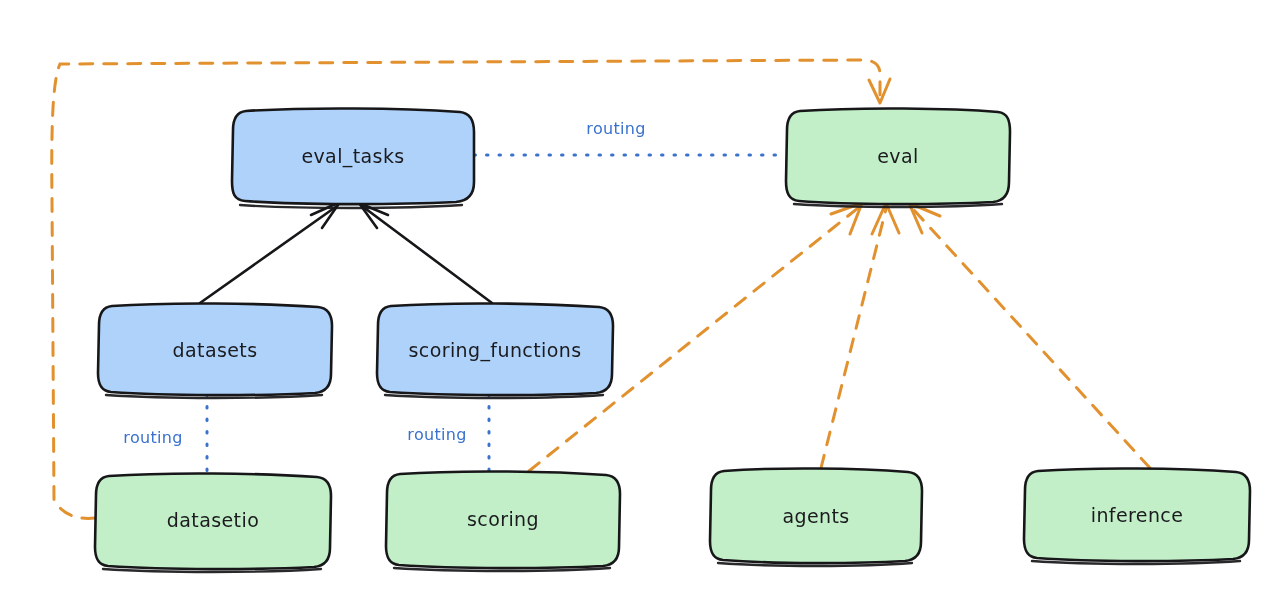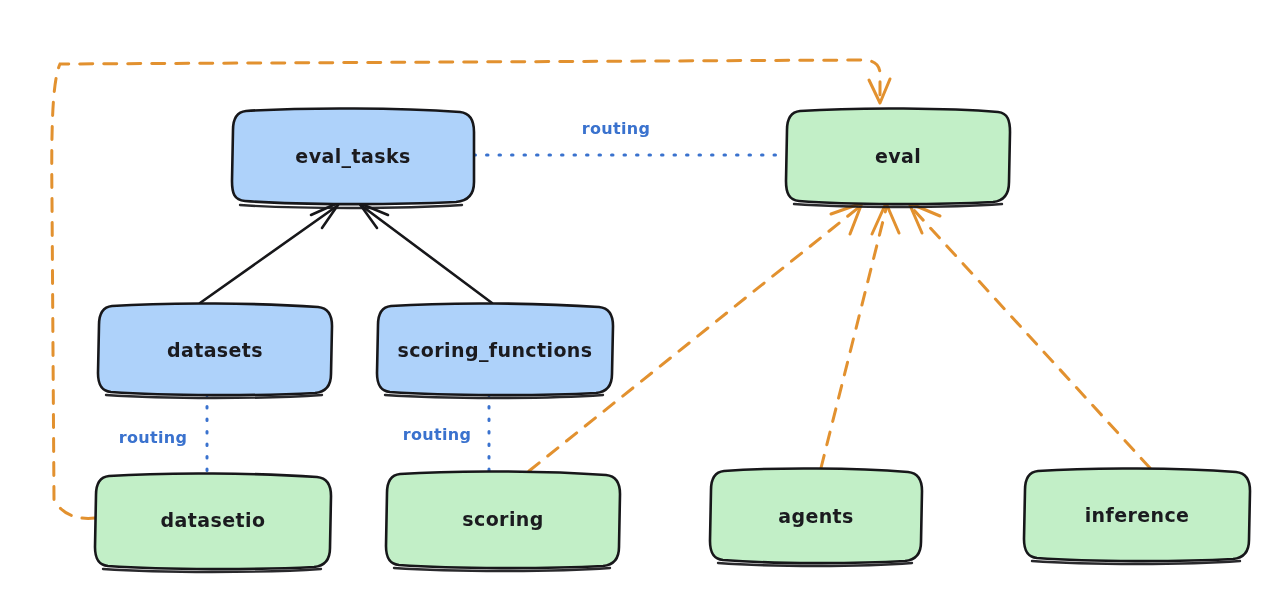--- a/index.html
+++ b/index.html
@@ -10,21 +10,20 @@
   }
   body {
     font-family: "DejaVu Sans", sans-serif;
   }
   #canvas {
     position: relative;
     width: 1280px;
     height: 596px;
     background: #ffffff;
     overflow: hidden;
-    font-weight: bold;
   }
   #diagram-svg {
     position: absolute;
     left: 0;
     top: 0;
     width: 1280px;
     height: 596px;
   }
   .node-label {
     font-family: "DejaVu Sans", sans-serif;

